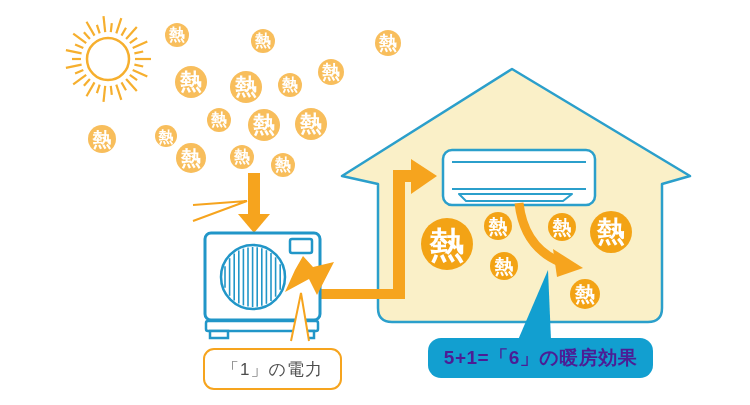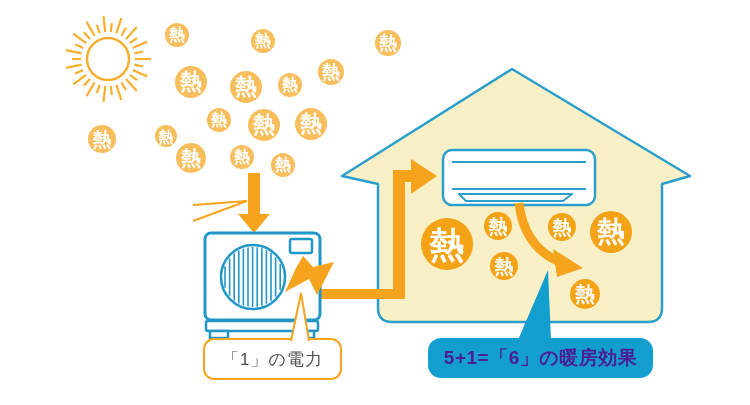--- a/index.html
+++ b/index.html
@@ -147,21 +147,21 @@
   <div class="heat-layer">
       <div class="heat inside" style="left: 421px; top: 218px; height: 52px; width: 52px; font-size: 35px;">熱</div>
       <div class="heat inside" style="left: 484px; top: 212px; height: 28px; width: 28px; font-size: 19px;">熱</div>
       <div class="heat inside" style="left: 490px; top: 252px; height: 28px; width: 28px; font-size: 19px;">熱</div>
       <div class="heat inside" style="left: 548px; top: 213px; height: 28px; width: 28px; font-size: 19px;">熱</div>
       <div class="heat inside" style="left: 590px; top: 211px; height: 42px; width: 42px; font-size: 28px;">熱</div>
       <div class="heat inside" style="left: 570px; top: 279px; height: 30px; width: 30px; font-size: 20px;">熱</div>
     </div>
 
 
-  <div class="callout white" style="left:203px;top:338px;width:139px;height:42px;">
+  <div class="callout white" style="left:203px;top:348px;width:139px;height:42px;">
     <span>「1」の電力</span>
   </div>
 
   <div class="callout blue" style="left:415px;top:338px;width:225px;height:40px;">
     <span>5+1=「6」の暖房効果</span>
   </div>
 
   <svg id="pointers" width="750" height="405" viewBox="0 0 750 405">
     <path d="M193,205 L247,201 L193,221" fill="#ffffff" stroke="#f6a41e" stroke-width="2"></path>
     <path d="M291,341 L301,293 L309,341" fill="#ffffff" stroke="#f6a41e" stroke-width="2"></path>

